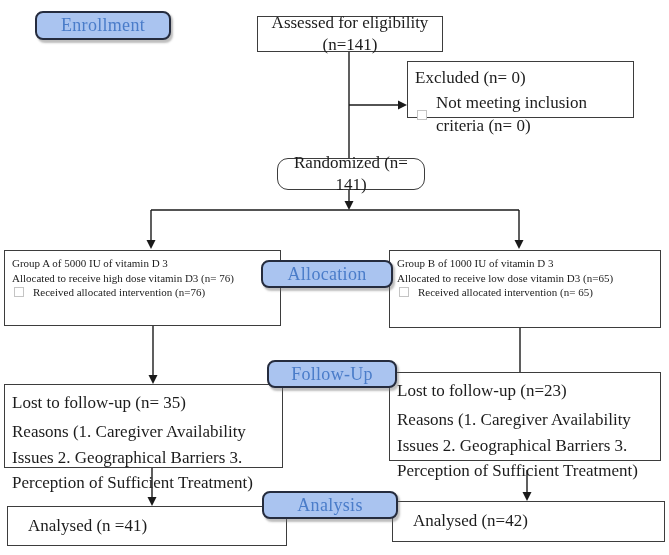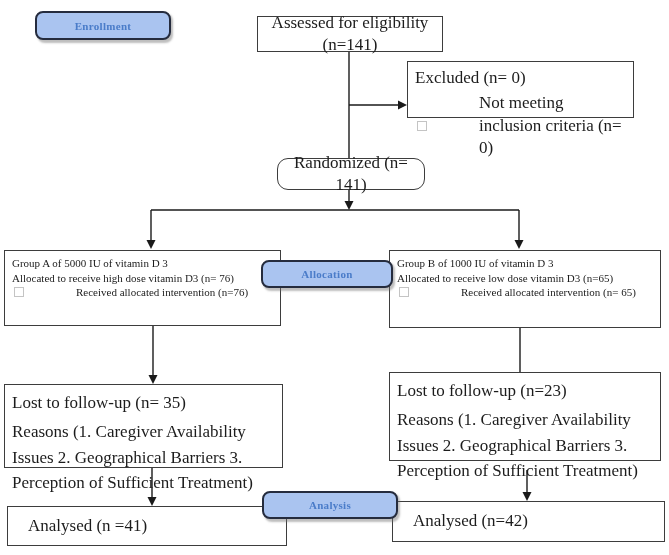--- a/index.html
+++ b/index.html
@@ -19,31 +19,31 @@
   .connectors line{stroke:var(--arrow);stroke-width:1.4;}
   .connectors polygon{fill:var(--arrow);}
   .box{
     position:absolute;box-sizing:border-box;border:1.4px solid var(--box-border);
     background:#fff;font-size:17px;line-height:1.32;z-index:1;
   }
   .box.center{display:flex;align-items:center;justify-content:center;text-align:center;}
   .box.pad{padding:5px 7px;}
   .box.vcenter{display:flex;align-items:center;padding-left:20px;}
   .group-box{font-size:11px;}
-  .bline{display:flex;align-items:center;gap:43px;}
+  .bline{display:flex;align-items:center;}
   .bullet{
     flex:0 0 auto;display:inline-block;width:8px;height:8px;
     border:1px solid #c4c4c4;margin:0 9px 0 2px;background:#fff;
   }
   .reasons{margin-top:5px;line-height:1.5;}
   .fu-line1{margin-top:2px;}
   .stage{
     position:absolute;box-sizing:border-box;z-index:3;
     background:var(--stage-fill);border:2px solid var(--stage-border);border-radius:8px;
-    color:var(--stage-text);font-weight:bold;font-size:11px;letter-spacing:.3px;
+    color:var(--stage-text);font-weight:normal;font-size:18px;letter-spacing:.3px;
     display:flex;align-items:center;justify-content:center;
     box-shadow:2px 2.5px 2px rgba(110,110,110,.45);
   }
 </style>
 </head>
 <body>
 
 <div class="canvas">
 
   <svg class="connectors" viewBox="0 0 669 555" xmlns="http://www.w3.org/2000/svg">
@@ -71,20 +71,23 @@
     <polygon points="147.5,497 156.5,497 152,506"></polygon>
     <line x1="527" y1="470" x2="527" y2="492"></line>
     <polygon points="522.5,492 531.5,492 527,501"></polygon>
   </svg>
 
   <div class="stage" style="left:35px;top:11px;width:136px;height:29px;">
     <span>Enrollment</span>
   </div>
   <div class="stage" style="left:261px;top:233px;width:132px;height:28px;margin-top:27px;">
     <span>Allocation</span>
+  </div>
+  <div class="stage" style="left:267px;top:360px;width:130px;height:28px;">
+    <span>Follow-Up</span>
   </div>
   <div class="stage" style="left:262px;top:491px;width:136px;height:28px;">
     <span>Analysis</span>
   </div>
 
   <div class="box center" style="left:257px;top:16px;width:186px;height:36px;">
     <span>Assessed for eligibility (n=141)</span>
   </div>
 
   <div class="box pad" style="left:407px;top:61px;width:227px;height:57px;">

